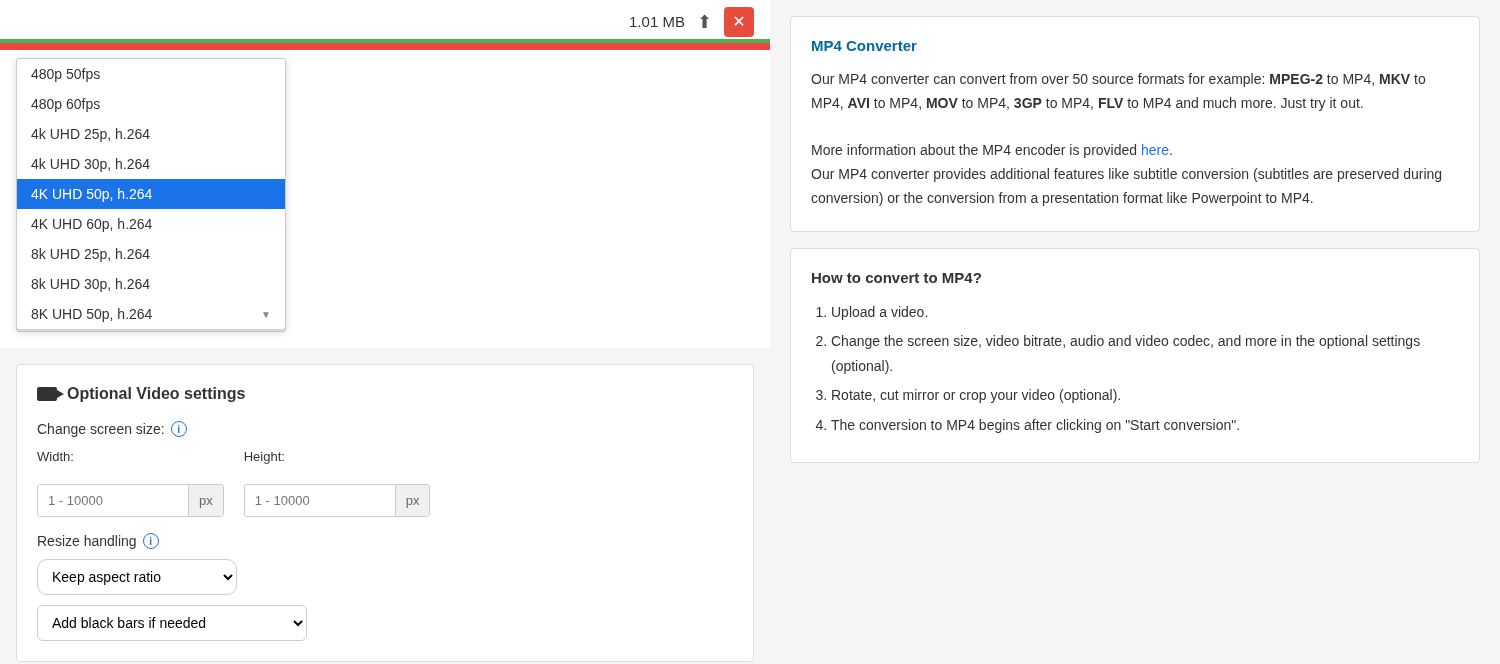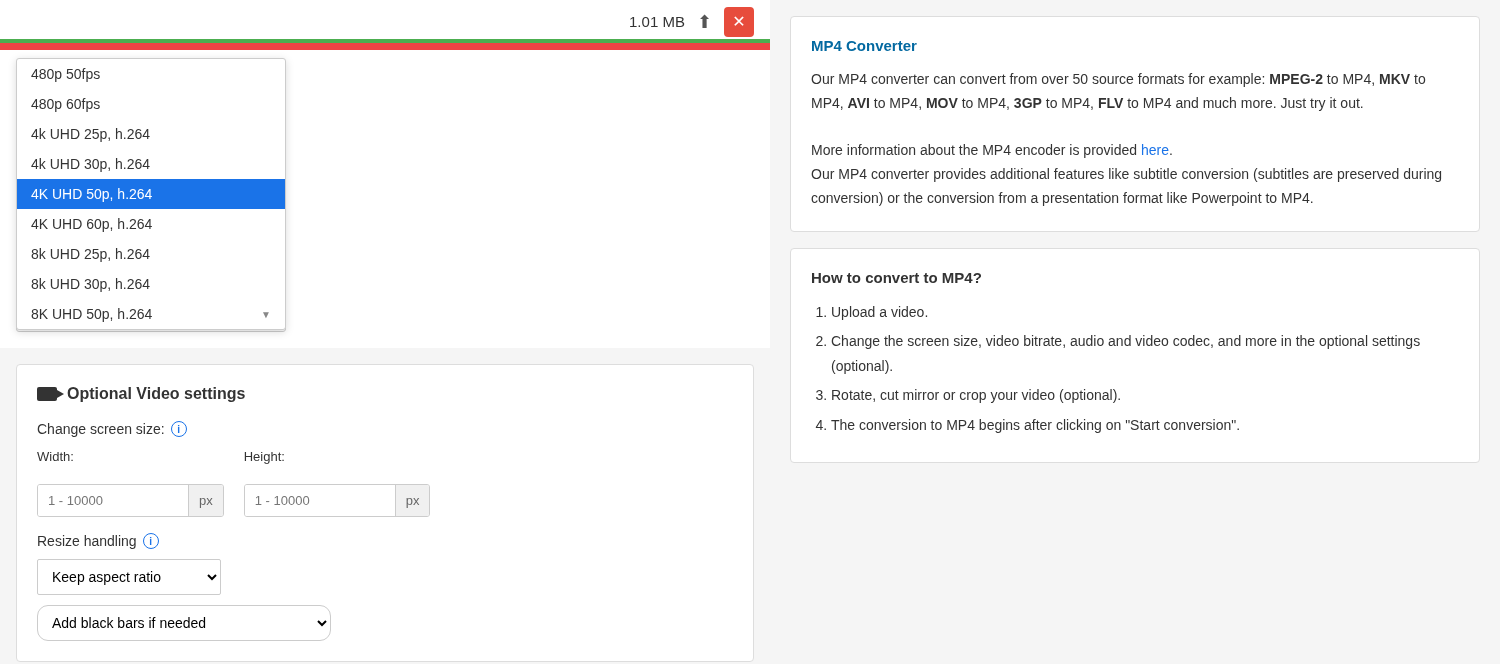--- a/index.html
+++ b/index.html
@@ -241,37 +241,37 @@
 
     .resize-label {
       font-size: 14px;
       margin-bottom: 10px;
       display: flex;
       align-items: center;
       gap: 6px;
     }
 
     .resize-select {
-      width: 184px;
+      width: 200px;
       padding: 8px 10px;
       border: 1px solid #ccc;
-      border-radius: 2px;
+      border-radius: 10px;
       font-size: 14px;
       background: #fff;
       cursor: pointer;
       appearance: auto;
       margin-bottom: 10px;
       display: block;
     }
 
     .black-bars-select {
-      width: 294px;
+      width: 270px;
       padding: 8px 10px;
       border: 1px solid #ccc;
-      border-radius: 11px;
+      border-radius: 6px;
       font-size: 14px;
       background: #fff;
       cursor: pointer;
       appearance: auto;
       display: block;
     }
 
     
     .right-panel {
       flex: 1;

